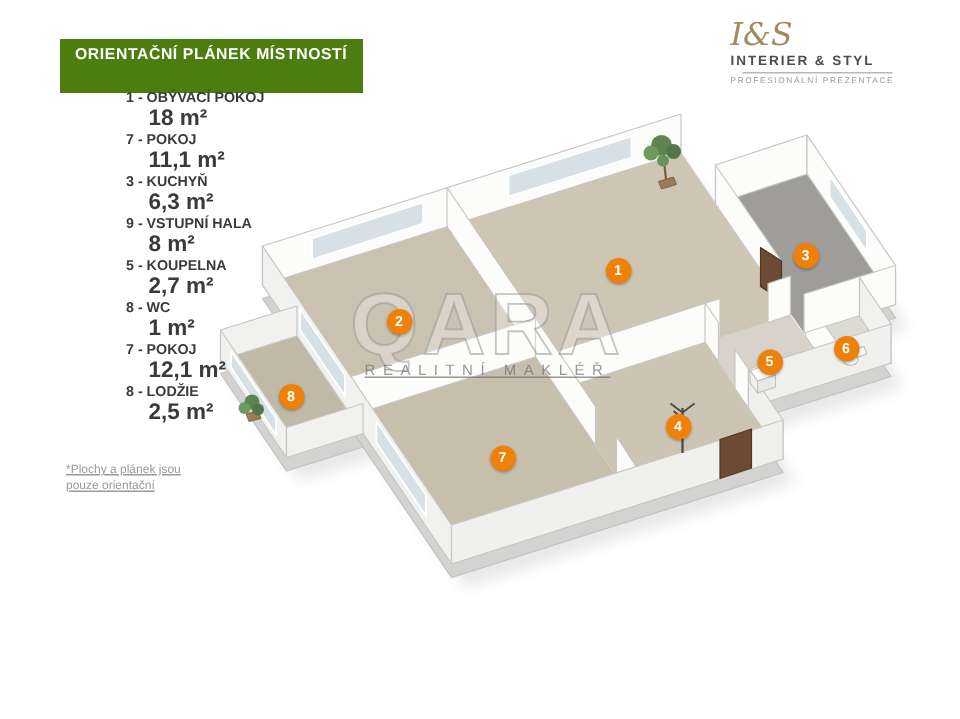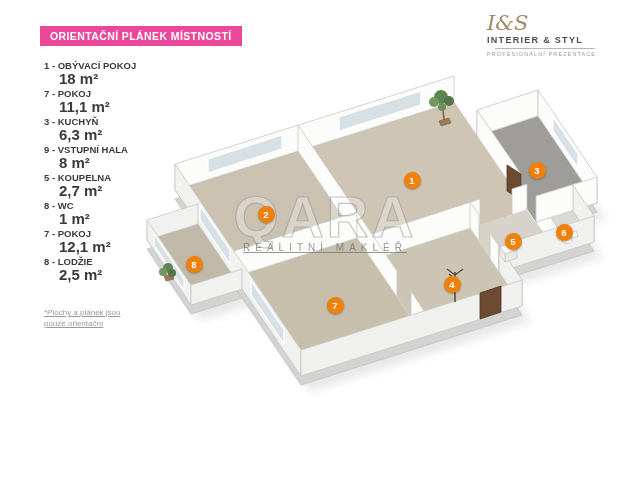--- a/index.html
+++ b/index.html
@@ -3,25 +3,25 @@
 <meta charset="utf-8">
 <style>
   html,body{margin:0;padding:0;}
   body{
     width:640px;height:479px;position:relative;overflow:hidden;
     background:#ffffff;font-family:"Liberation Sans",sans-serif;
   }
   
   .title-badge{
     position:absolute;left:40px;top:26px;z-index:6;
-    background:#ec4899;color:#ffffff;font-size:10.5px;font-weight:bold;
-    padding:4px 10px 4px 10px;letter-spacing:.4px;white-space:nowrap;
+    background:#4d7c0f;color:#ffffff;font-size:10.5px;font-weight:bold;
+    padding:4px 10px 20px 10px;letter-spacing:.4px;white-space:nowrap;
   }
   .legend{position:absolute;left:44px;top:60px;z-index:6;width:160px;}
-  .legend-item{margin-bottom:3px;}
+  .legend-item{margin-bottom:3px;margin-left:40px;}
   .legend-label{font-size:9.5px;font-weight:bold;color:#3a3a3a;line-height:12.5px;white-space:nowrap;}
   .legend-area{font-size:15px;font-weight:bold;color:#3a3a3a;line-height:12.5px;padding-left:15px;}
   .footnote{position:absolute;left:44px;top:307px;z-index:6;font-size:8px;color:#9a9a9a;line-height:11px;text-decoration:underline;}
   
   .logo{position:absolute;left:487px;top:12px;width:116px;text-align:left;z-index:6;}
   .logo-monogram{font-family:"DejaVu Serif",serif;font-style:italic;font-size:21px;color:#a08a5f;line-height:22px;}
   .logo-name{font-size:9px;font-weight:bold;color:#4d4d4d;letter-spacing:1.3px;margin-top:1px;white-space:nowrap;}
   .logo-rule{border-top:1px solid #b8b8b8;margin:3px 8px 2px 8px;}
   .logo-tagline{font-size:5.5px;color:#9a9a9a;letter-spacing:1.1px;white-space:nowrap;}
   

